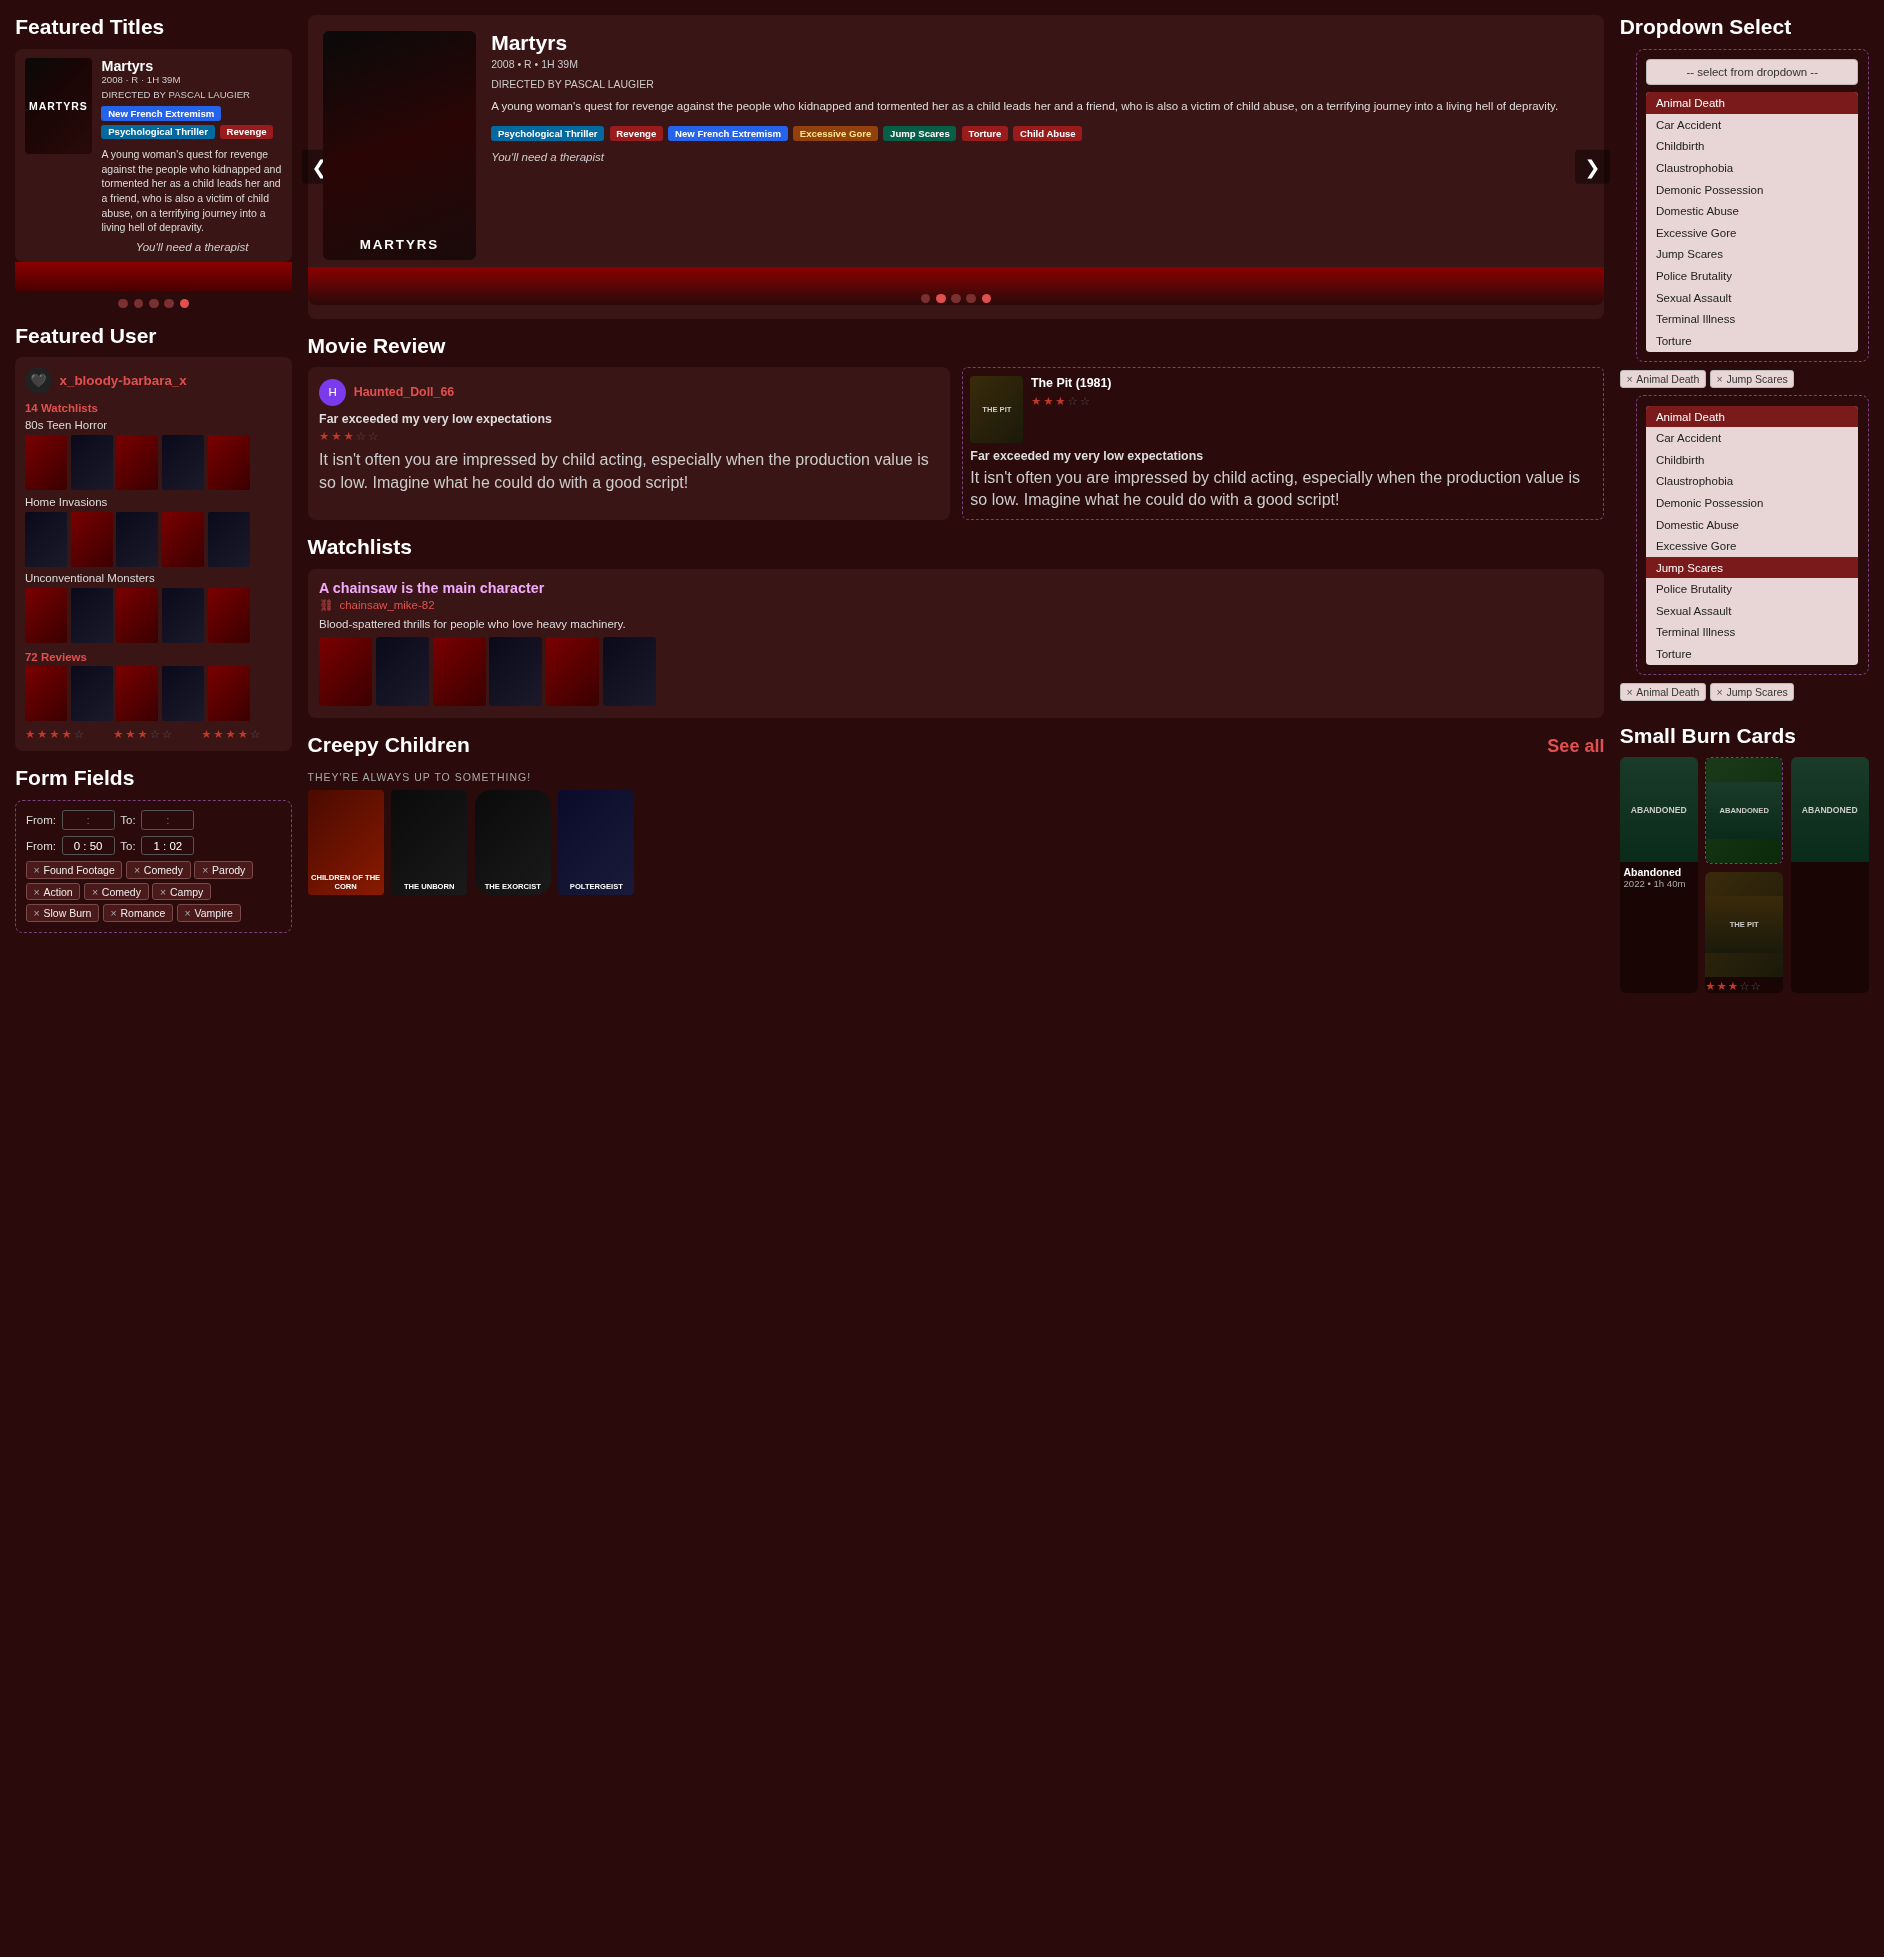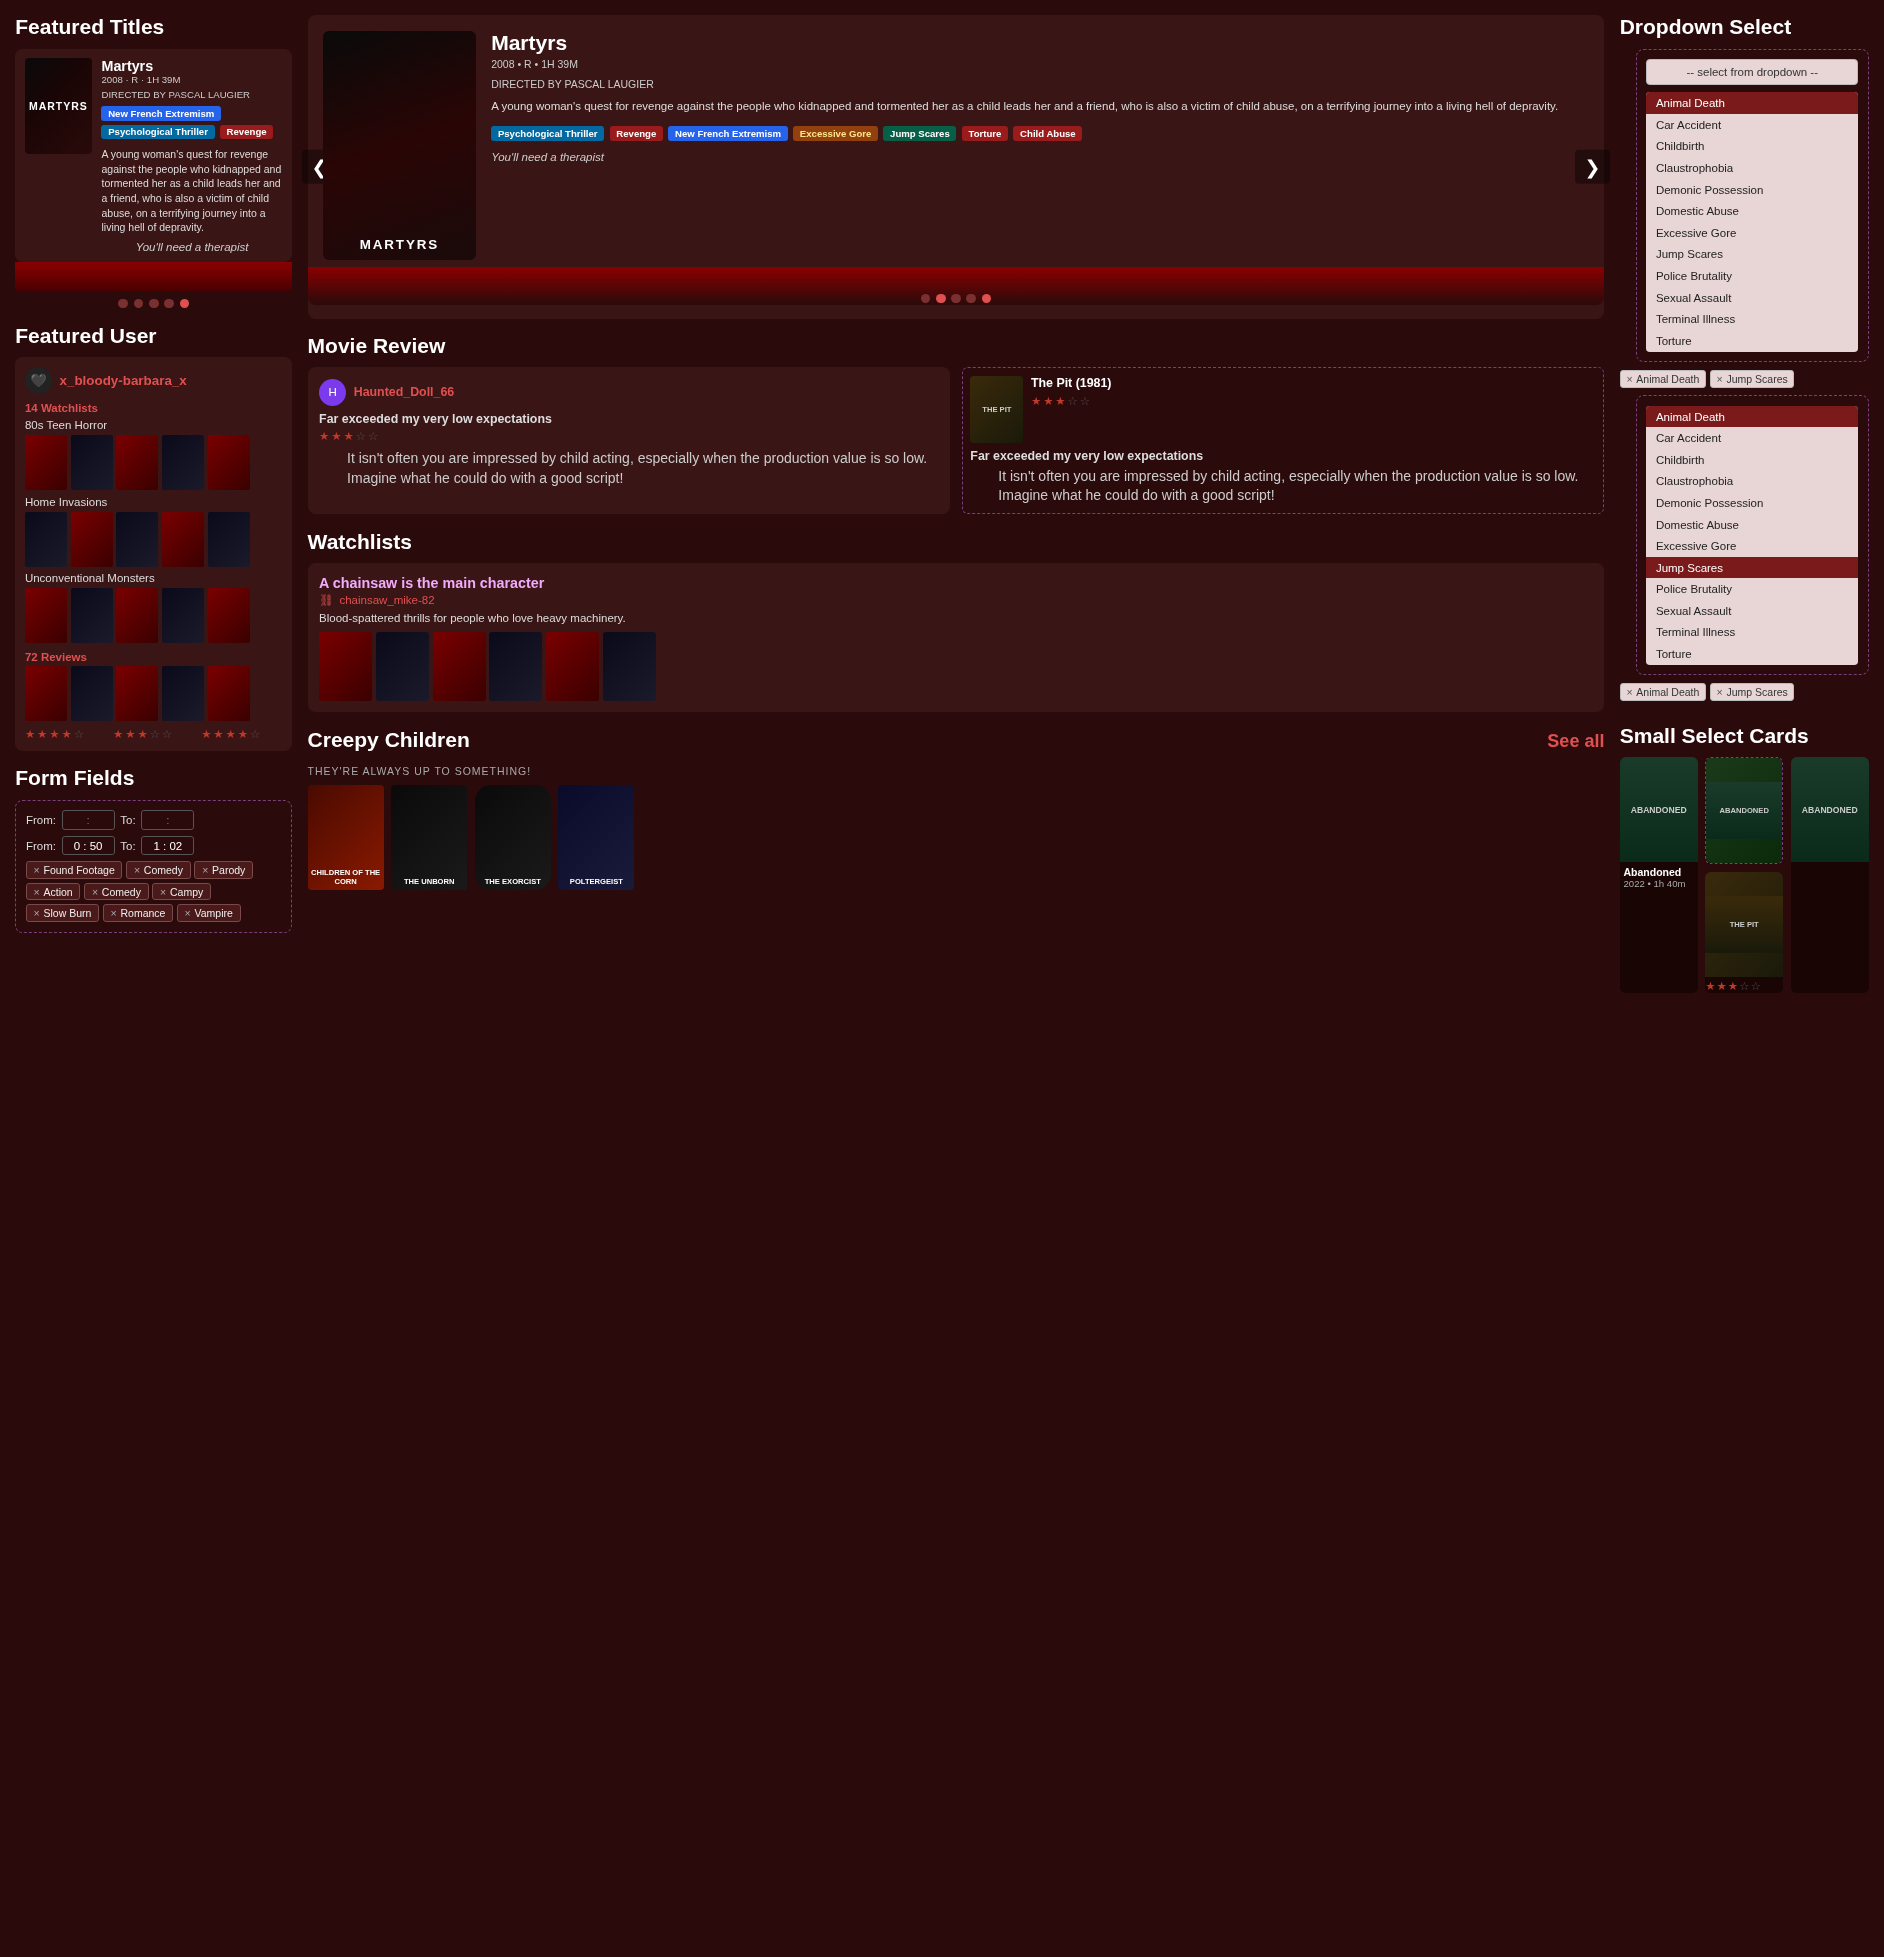--- a/index.html
+++ b/index.html
@@ -270,21 +270,21 @@
       display: flex;
       align-items: center;
       justify-content: center;
       font-size: 11.5px;
       color: #fff;
       flex-shrink: 0;
     }
     .reviewer-name { font-size: 12.4px; font-weight: bold; color: #e05050; }
     .review-title-text { font-size: 12.4px; font-weight: bold; color: #ddd; margin-bottom: 3.8px; }
     .review-stars { display: flex; gap: 1.9px; margin-bottom: 5.7px; }
-    .review-body { font-size: 14px; color: #ccc; line-height: 1.4; margin-left: 28px; }
+    .review-body { font-size: 16px; color: #ccc; line-height: 1.4; }
     .review-grid {
       display: grid;
       grid-template-columns: 1fr 1fr;
       gap: 11.5px;
     }
     .review-movie-card {
       border: 1.9px dashed #7b3f7b;
       border-radius: 5.7px;
       padding: 7.6px;
     }
@@ -866,21 +866,21 @@
         <span class="dropdown-tag">
           <span class="x">×</span> Animal Death
         </span>
         <span class="dropdown-tag">
           <span class="x">×</span> Jump Scares
         </span>
       </div>
     </section>
 
     <section class="small-cards-section">
-      <h2>Small Select Cards</h2>
+      <h2>Small Burn Cards</h2>
       <div class="small-cards-grid">
 
         <div class="small-card">
           <div class="small-card-poster poster-abandoned">
             <div style="width:100%;height:100%;background:linear-gradient(180deg,#1a3a2a,#0a2a1a);display:flex;align-items:center;justify-content:center;font-size:8.6px;font-weight:bold;color:#ccc;text-align:center;padding:3.8px;">ABANDONED</div>
           </div>
           <div class="small-card-info">
             <div class="small-card-title">Abandoned</div>
             <div class="small-card-meta">2022 • 1h 40m</div>
           </div>

